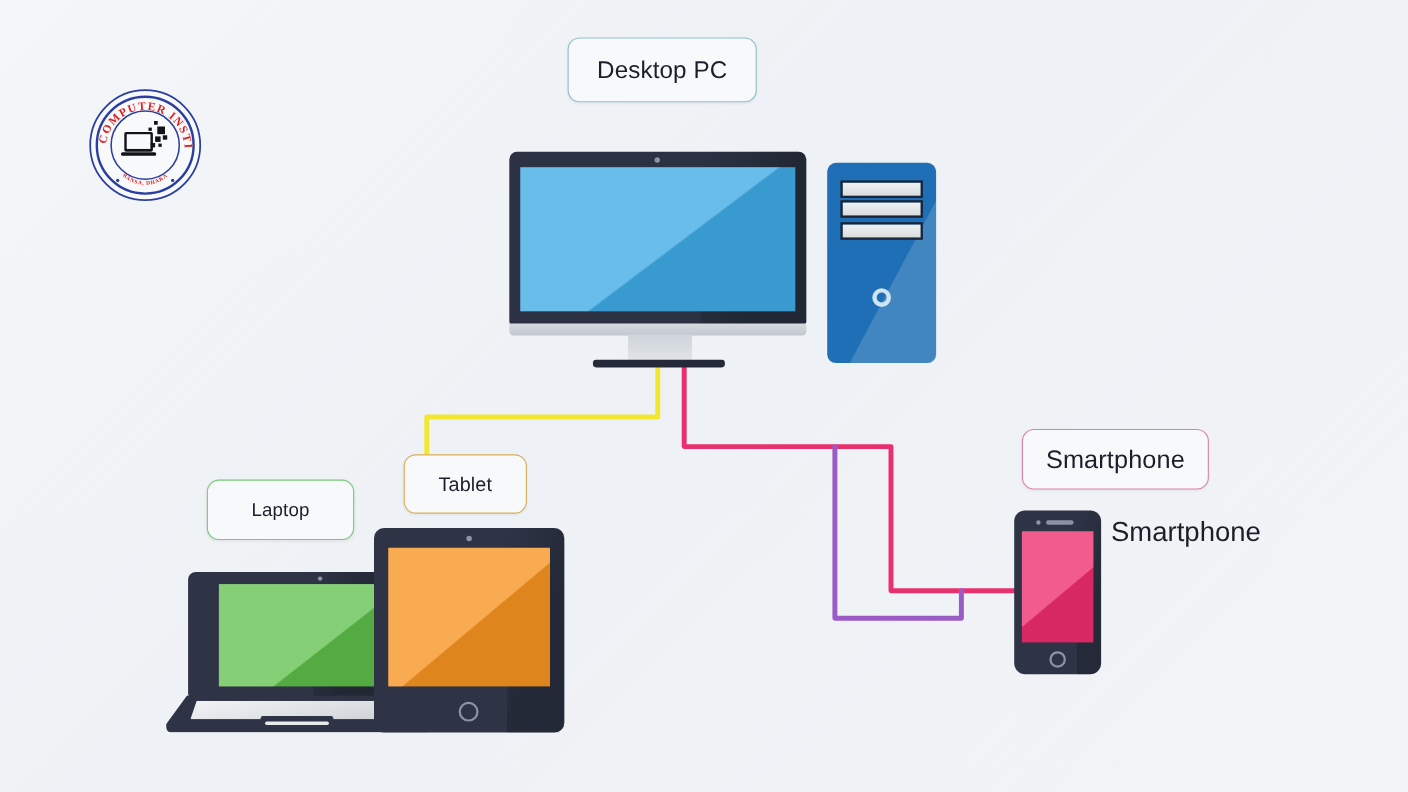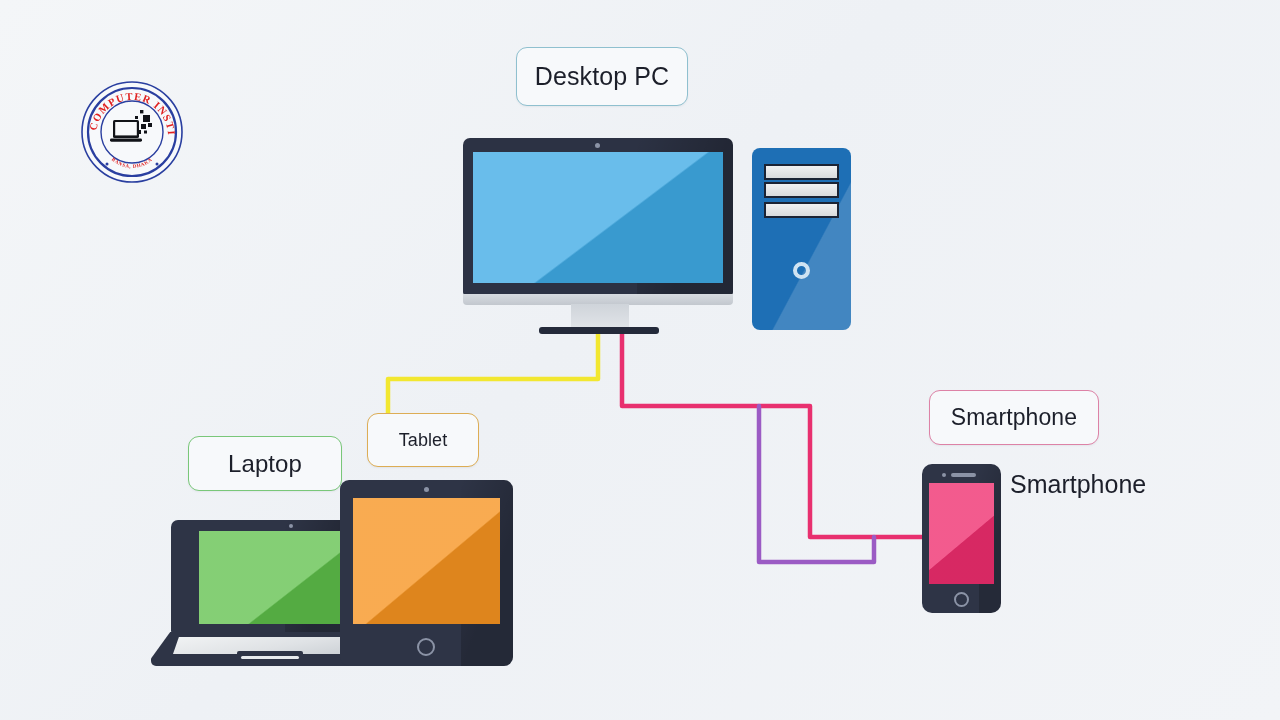--- a/index.html
+++ b/index.html
@@ -43,29 +43,29 @@
     justify-content: center;
     border-radius: 11px;
     border-style: solid;
     border-width: 1.6px;
     background: #f7f9fb;
     color: #1c1f2a;
     letter-spacing: 0.1px;
     box-shadow: 0 1px 2px rgba(40,50,70,0.06);
   }
   #chip-desktop {
-    left: 516px; top: 47px; width: 172px; height: 59px;
+    left: 516px; top: 34px; width: 172px; height: 59px;
     border-color: #8fc0cf;
-    font-size: 25px;
+    font-size: 22px;
     justify-content: center;
   }
   #chip-laptop {
-    left: 188px; top: 436px; width: 154px; height: 55px;
+    left: 188px; top: 436px; width: 134px; height: 55px;
     border-color: #79c779;
-    font-size: 24px;
+    font-size: 17px;
   }
   #chip-tablet {
     left: 367px; top: 413px; width: 112px; height: 54px;
     border-color: #ddad55;
     font-size: 18px;
   }
   #chip-smartphone {
     left: 929px; top: 390px; width: 170px; height: 55px;
     border-color: #dd82a6;
     font-size: 23px;

